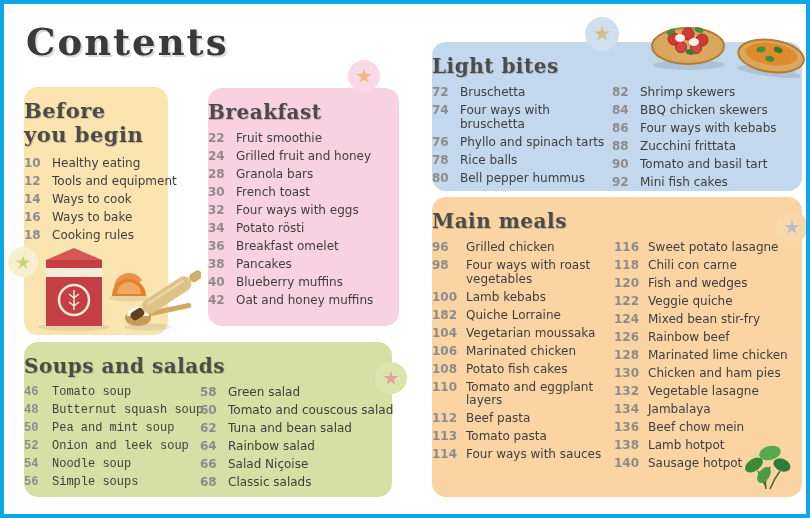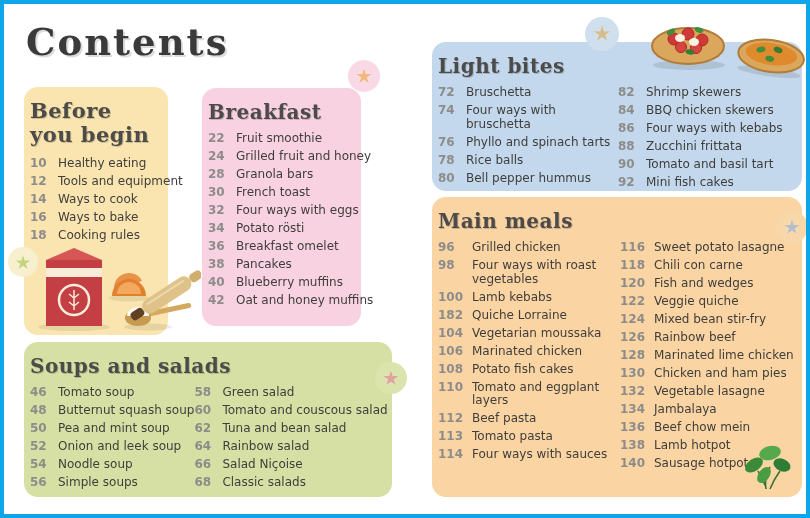--- a/index.html
+++ b/index.html
@@ -7,34 +7,34 @@
     position:relative;width:810px;height:518px;background:#fff;
     border:4px solid #0ea5e9;box-sizing:border-box;overflow:hidden;
     font-family:"DejaVu Sans", sans-serif;
   }
   .contents-title{
     position:absolute;left:22px;top:16px;margin:0;
     font-family:"DejaVu Serif", serif;font-weight:bold;font-size:37px;
     letter-spacing:2px;color:var(--title,#3a3a3a);
     text-shadow:2px 2px 0 rgba(0,0,0,0.14);
   }
-  .box{position:absolute;border-radius:14px;box-sizing:border-box;padding:12px 8px 8px 6px;}
+  .box{position:absolute;border-radius:14px;box-sizing:border-box;padding:12px 8px 8px 0;}
   .box-before{left:20px;top:83px;width:144px;height:248px;background:var(--before-bg,#fae5b0);}
-  .box-breakfast{left:198px;top:84px;width:159px;height:238px;background:var(--breakfast-bg,#f8d2e0);}
+  .box-breakfast{left:204px;top:84px;width:191px;height:238px;background:var(--breakfast-bg,#f8d2e0);}
   .box-soups{left:20px;top:338px;width:368px;height:155px;background:var(--soups-bg,#d7e0a4);}
   .box-light{left:428px;top:38px;width:370px;height:149px;background:var(--light-bg,#c3d8ec);}
   .box-main{left:428px;top:193px;width:370px;height:300px;background:var(--main-bg,#fad4a3);}
   .box-title{
     margin:0 0 8px 0;font-family:"DejaVu Serif", serif;font-weight:bold;
     font-size:20px;color:var(--section-title,#4c4b49);
     text-shadow:1px 1px 0 rgba(0,0,0,0.18);letter-spacing:0.5px;
   }
   .box-before .box-title{width:128px;line-height:1.15;font-size:21px;margin-bottom:10px;}
   .cols{display:flex;}
-  .box-soups .col1{width:176px;}
+  .box-soups .col1{width:176px;font-family:Liberation Mono, monospace;}
   .box-light .col1{width:180px;}
   .box-main .col1{width:182px;}
   .col2{flex:1;}
   .entry{display:flex;gap:7px;margin-bottom:4.5px;font-size:12px;line-height:13.5px;}
   .num{min-width:21px;font-weight:bold;color:var(--number,#8d8c8a);}
   .box-main .num{min-width:27px;}
   .label{color:var(--text,#3f3e3c);white-space:pre;}
   .star{
     position:absolute;border-radius:50%;display:flex;align-items:center;
     justify-content:center;z-index:6;line-height:1;

